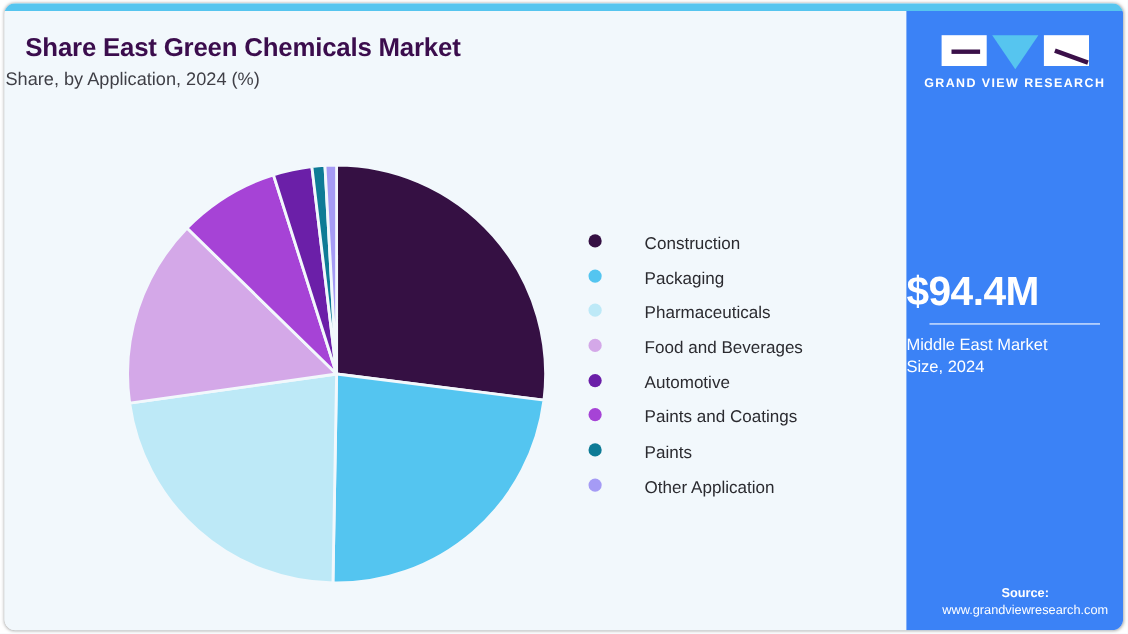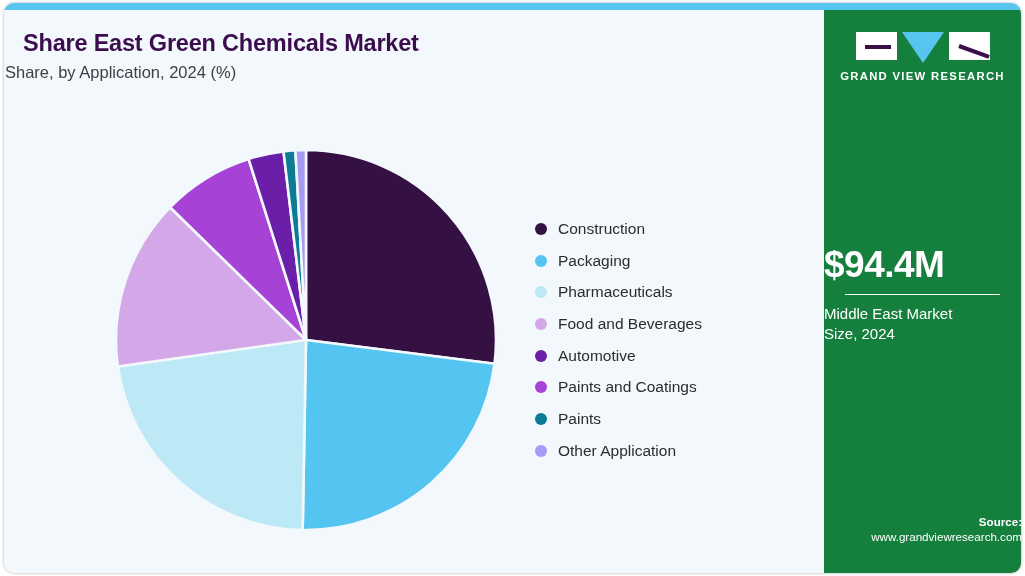--- a/index.html
+++ b/index.html
@@ -61,40 +61,40 @@
     width:820px;height:563px;
   }
   
   .legend{
     position:absolute;
     left:531px;top:203px;
     width:280px;
   }
   .legend-item{
     display:flex;
-    align-items:center;
     height:31.7px;
+    gap:28px;
   }
   .legend-dot{
     width:12px;height:12px;
     border-radius:50%;
     flex:0 0 auto;
     margin-right:11px;
   }
   .legend-label{
     font-size:15.5px;
     color:#2b2b30;
     white-space:nowrap;
   }
   
   .sidebar{
     position:absolute;
     right:0;top:7px;
     width:197px;height:563px;
-    background:#15803d;
+    background:#3b82f6;
   }
   .logo-area{
     position:absolute;
     left:0;top:22px;
     width:197px;
     text-align:center;
   }
   .logo-marks{
     display:flex;
     justify-content:center;
@@ -153,23 +153,23 @@
     background:#ffffff;
     margin:9px auto 9px auto;
   }
   .stat-caption{
     font-size:15px;
     color:#ffffff;
     line-height:1.28;
   }
   .source-block{
     position:absolute;
-    left:18px;bottom:30px;
+    left:18px;bottom:12px;
     width:180px;
-    text-align:right;
+    text-align:center;
   }
   .source-label{
     font-size:11.6px;
     font-weight:bold;
     color:#ffffff;
     margin-bottom:2px;
   }
   .source-url{
     font-size:11.6px;
     color:#ffffff;

